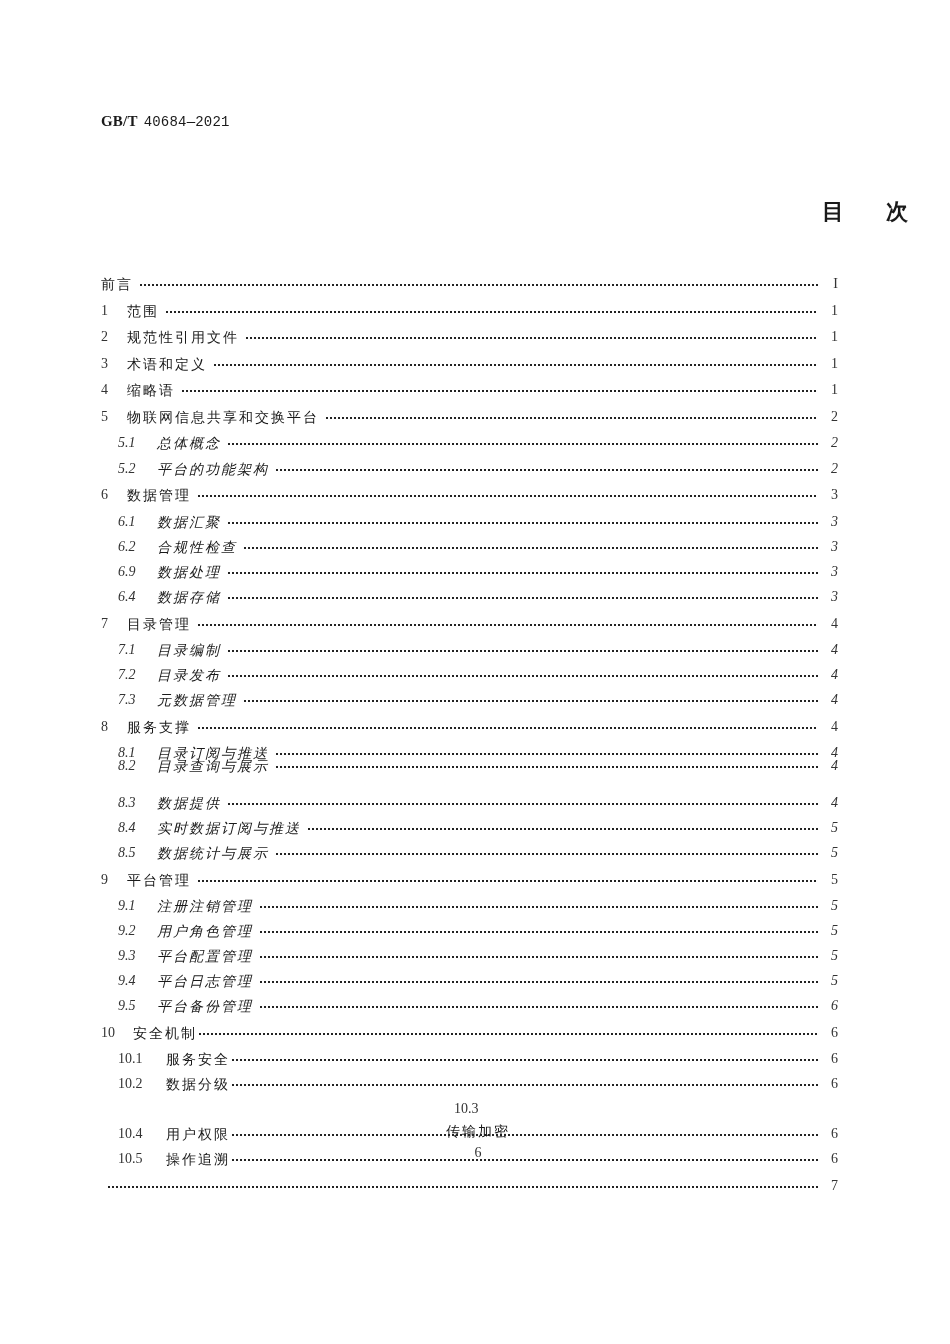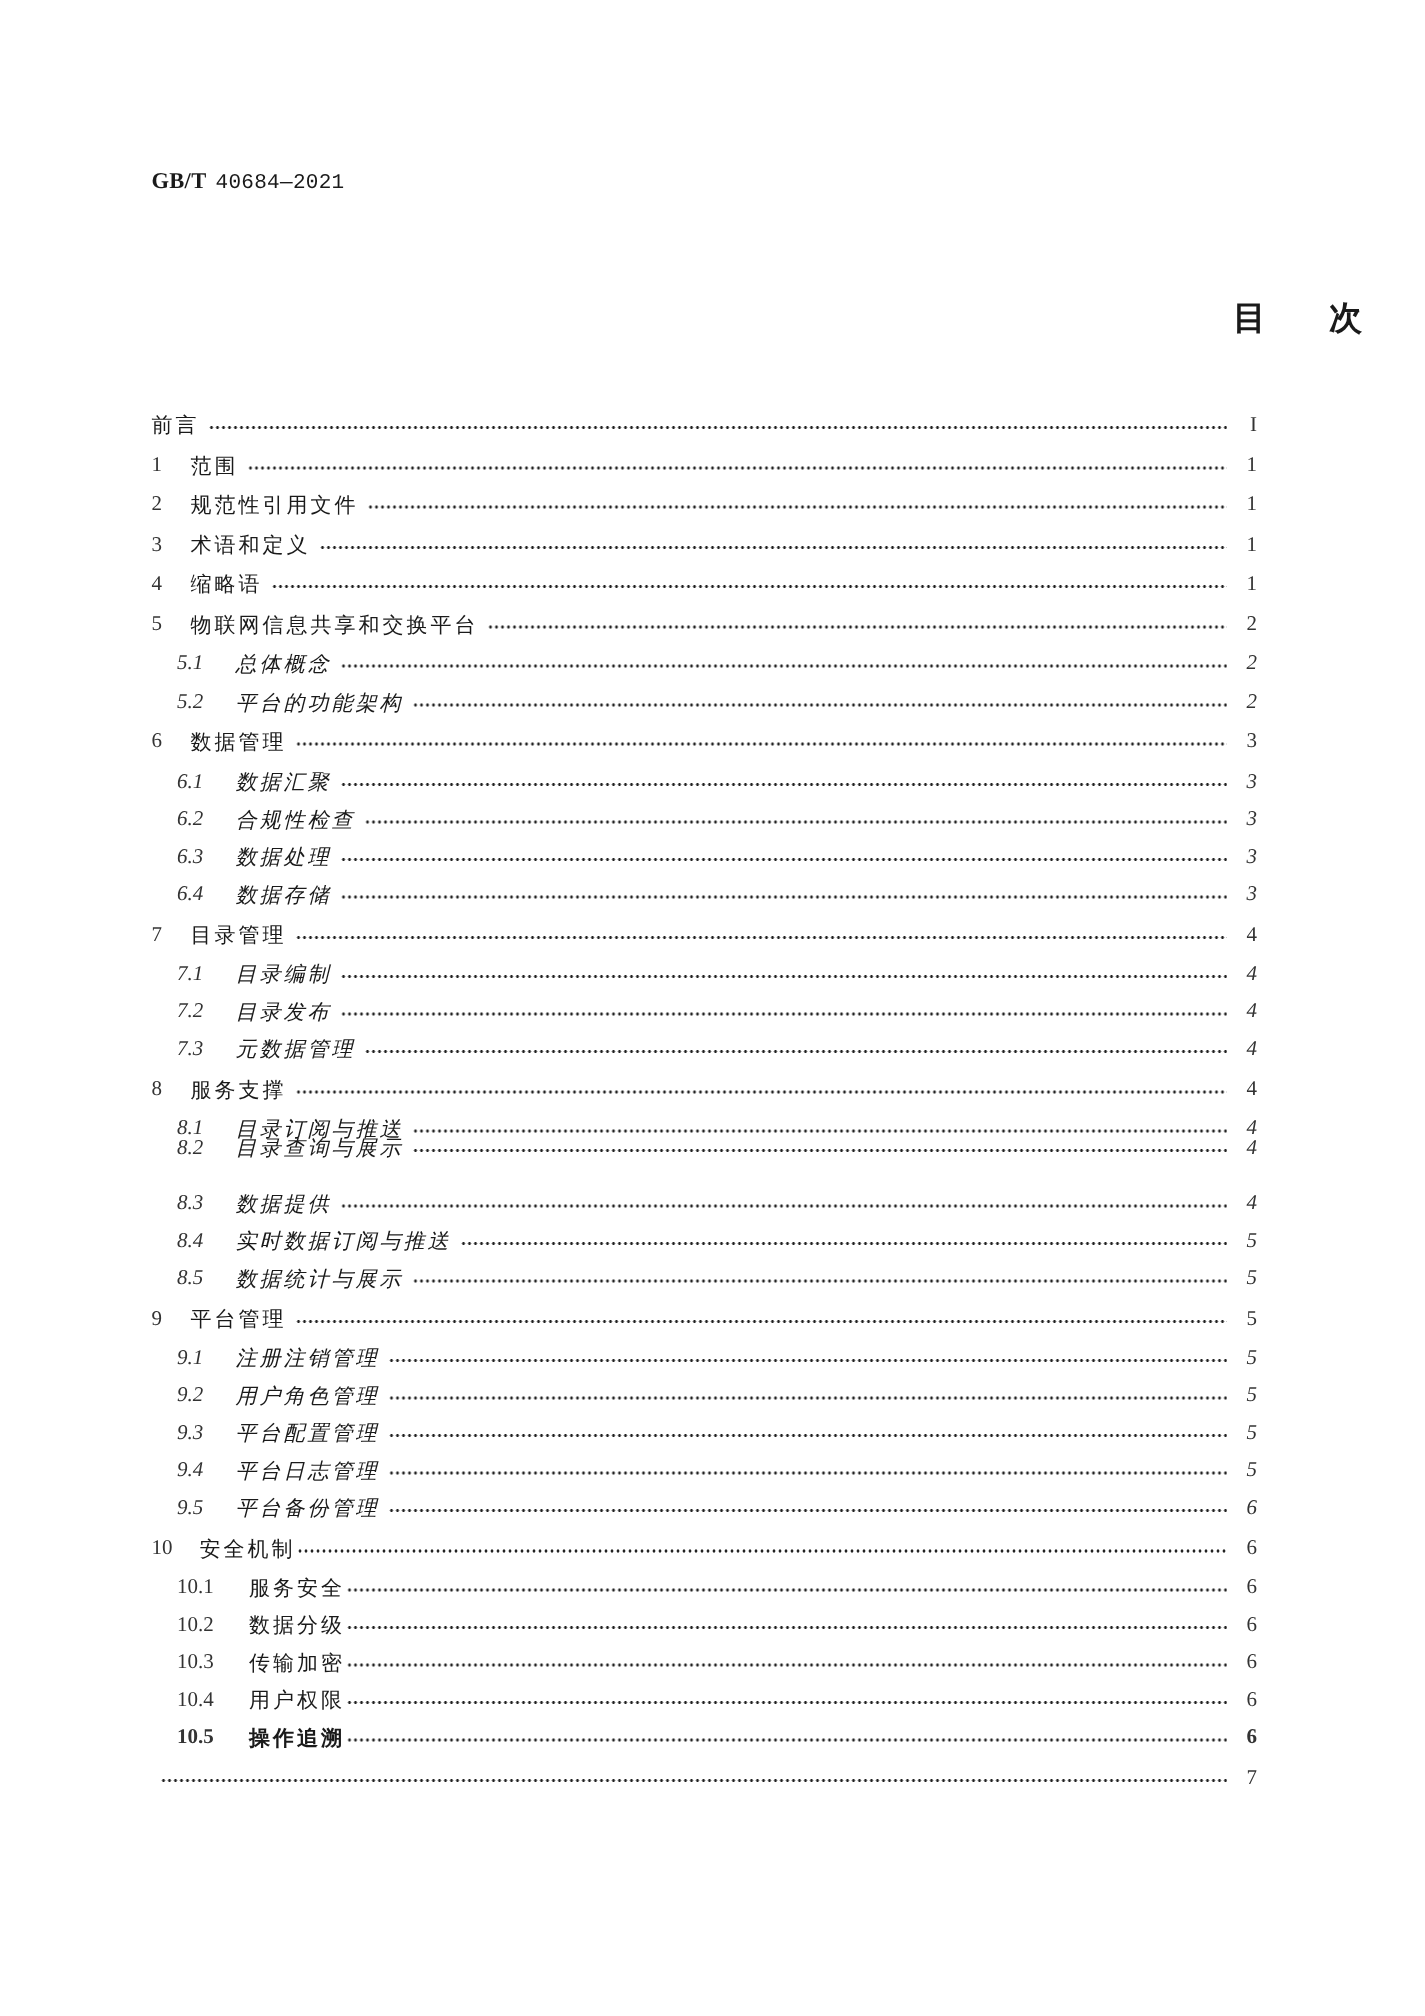--- a/index.html
+++ b/index.html
@@ -173,21 +173,21 @@
     <span class="leader"></span>
     <span class="page">3</span>
   </div>
   <div class="toc-row lvl2" style="top:263px;">
     <span class="num">6.2</span>
     <span class="label">合规性检查</span>
     <span class="leader"></span>
     <span class="page">3</span>
   </div>
   <div class="toc-row lvl2" style="top:288px;">
-    <span class="num">6.3</span>
+    <span class="num">6.9</span>
     <span class="label">数据处理</span>
     <span class="leader"></span>
     <span class="page">3</span>
   </div>
   <div class="toc-row lvl2" style="top:313px;">
     <span class="num">6.4</span>
     <span class="label">数据存储</span>
     <span class="leader"></span>
     <span class="page">3</span>
   </div>
@@ -298,33 +298,33 @@
     <span class="label">服务安全</span>
     <span class="leader"></span>
     <span class="page">6</span>
   </div>
   <div class="toc-row lvl3 tight" style="top:800px;">
     <span class="num">10.2</span>
     <span class="label">数据分级</span>
     <span class="leader"></span>
     <span class="page">6</span>
   </div>
-  <div class="toc-row lvl3 tight" style="top:825px;">
+  <div class="toc-row lvl3 tight" style="top:825px;flex-direction:column;">
     <span class="num">10.3</span>
     <span class="label">传输加密</span>
     <span class="leader"></span>
     <span class="page">6</span>
   </div>
   <div class="toc-row lvl3 tight" style="top:850px;">
     <span class="num">10.4</span>
     <span class="label">用户权限</span>
     <span class="leader"></span>
     <span class="page">6</span>
   </div>
-  <div class="toc-row lvl3 tight" style="top:875px;font-weight:bold;">
+  <div class="toc-row lvl3 tight" style="top:875px;">
     <span class="num">10.5</span>
     <span class="label">操作追溯</span>
     <span class="leader"></span>
     <span class="page">6</span>
   </div>
   <div class="toc-row lvl1" style="top:902px;">
     <span class="leader"></span>
     <span class="page">7</span>
   </div>
 </div>

